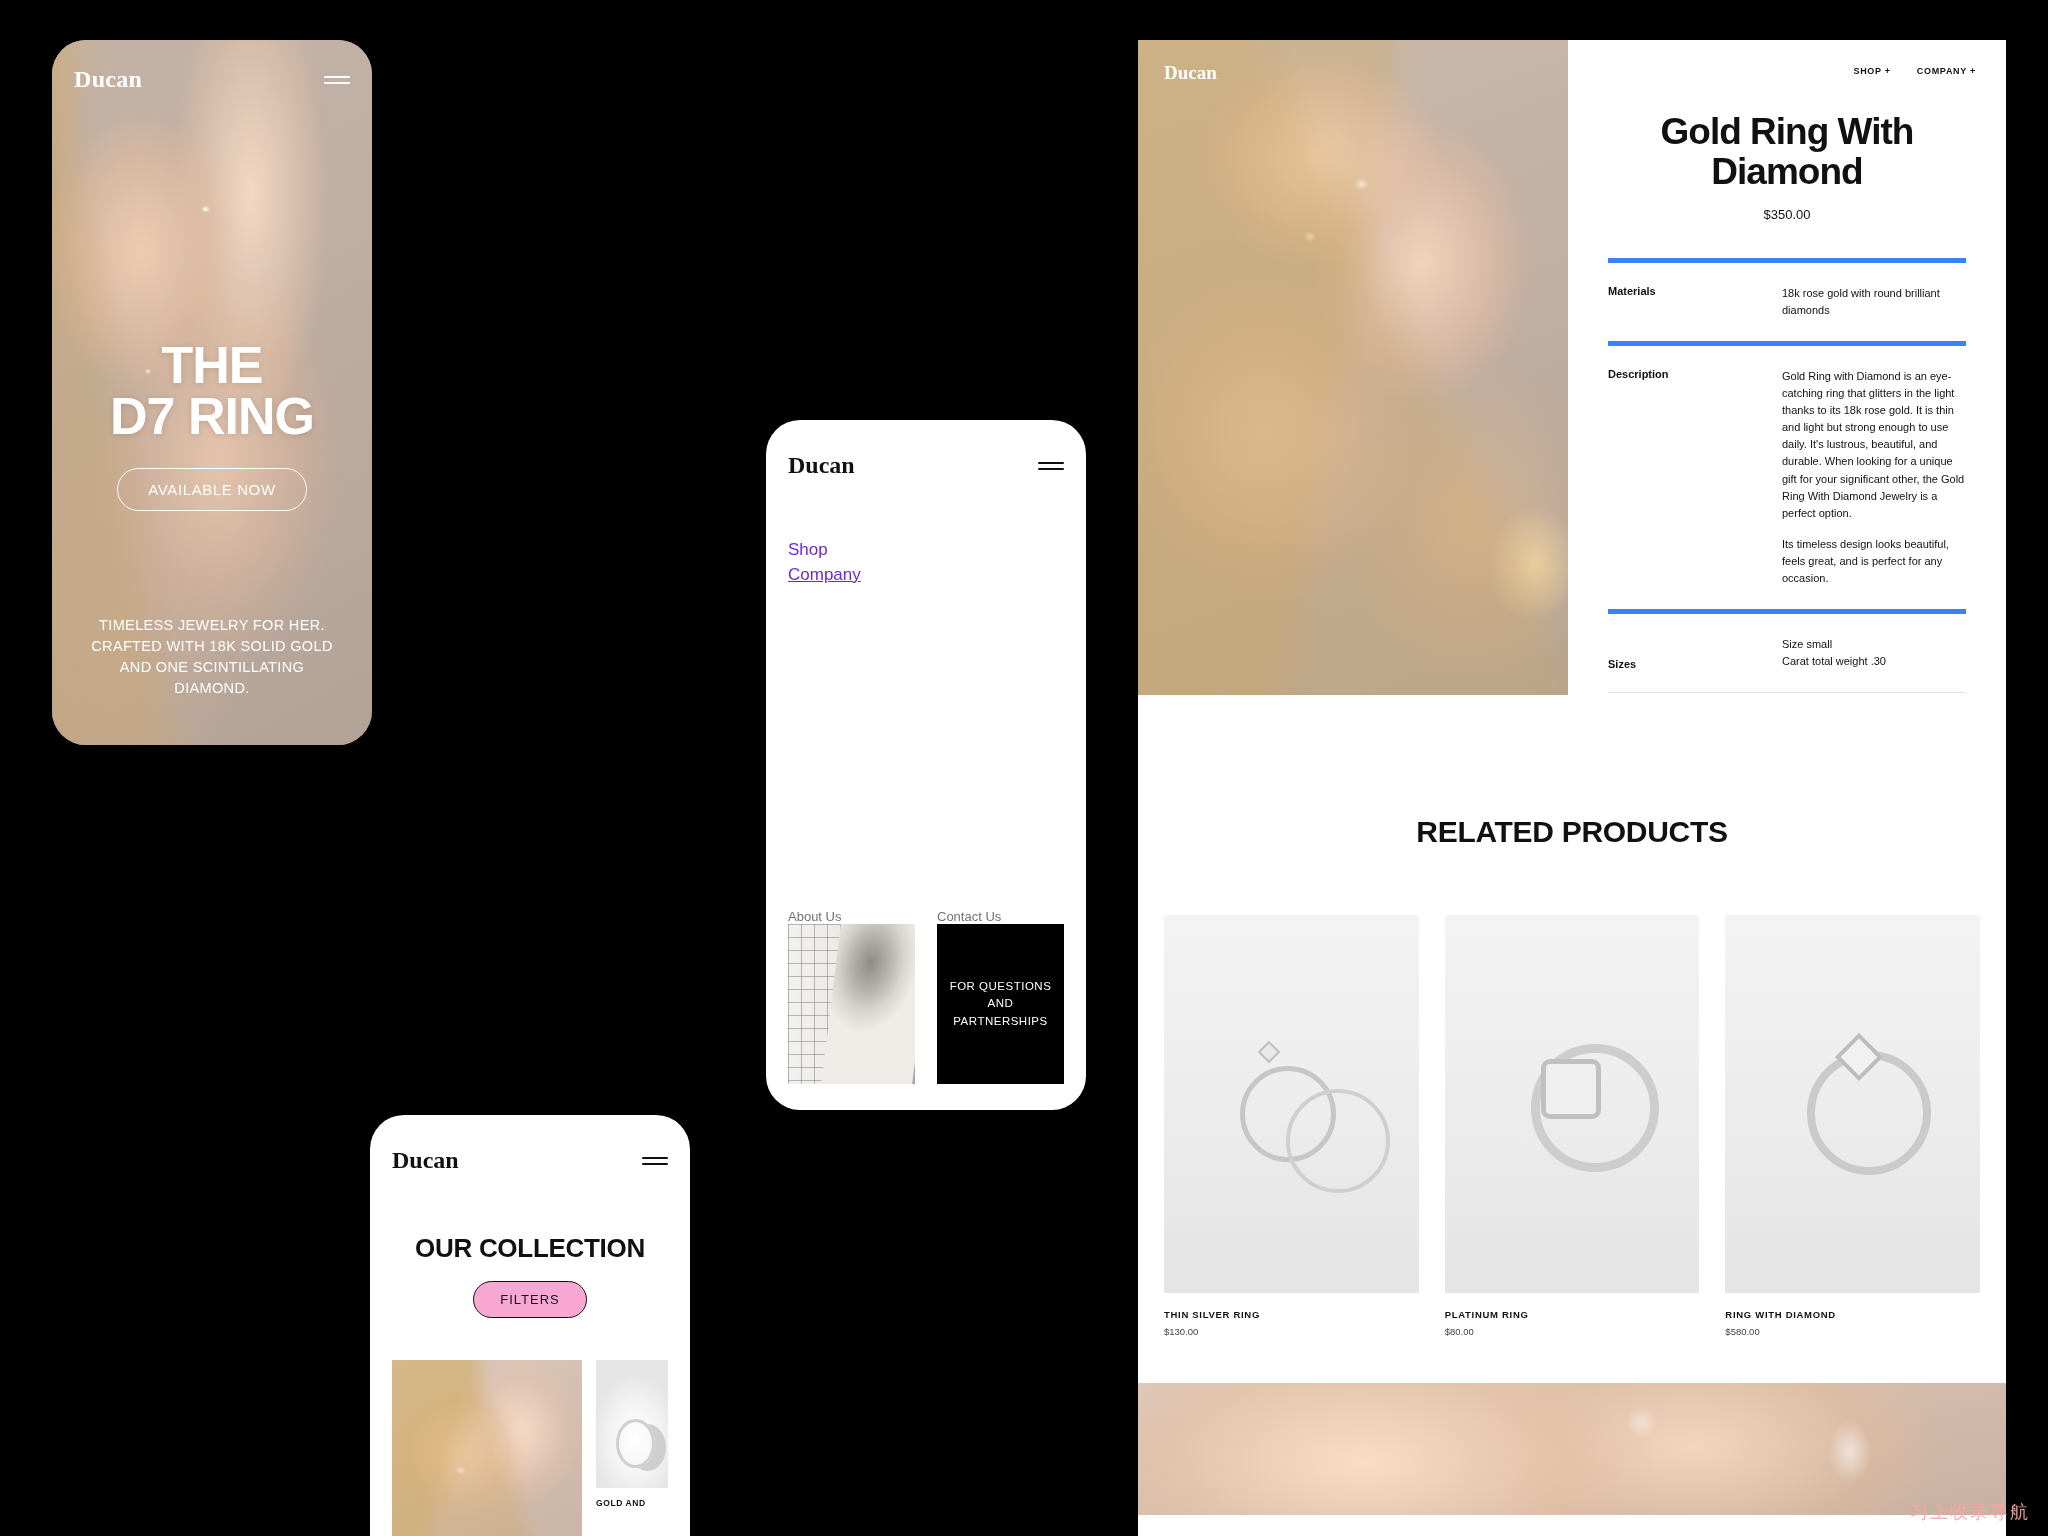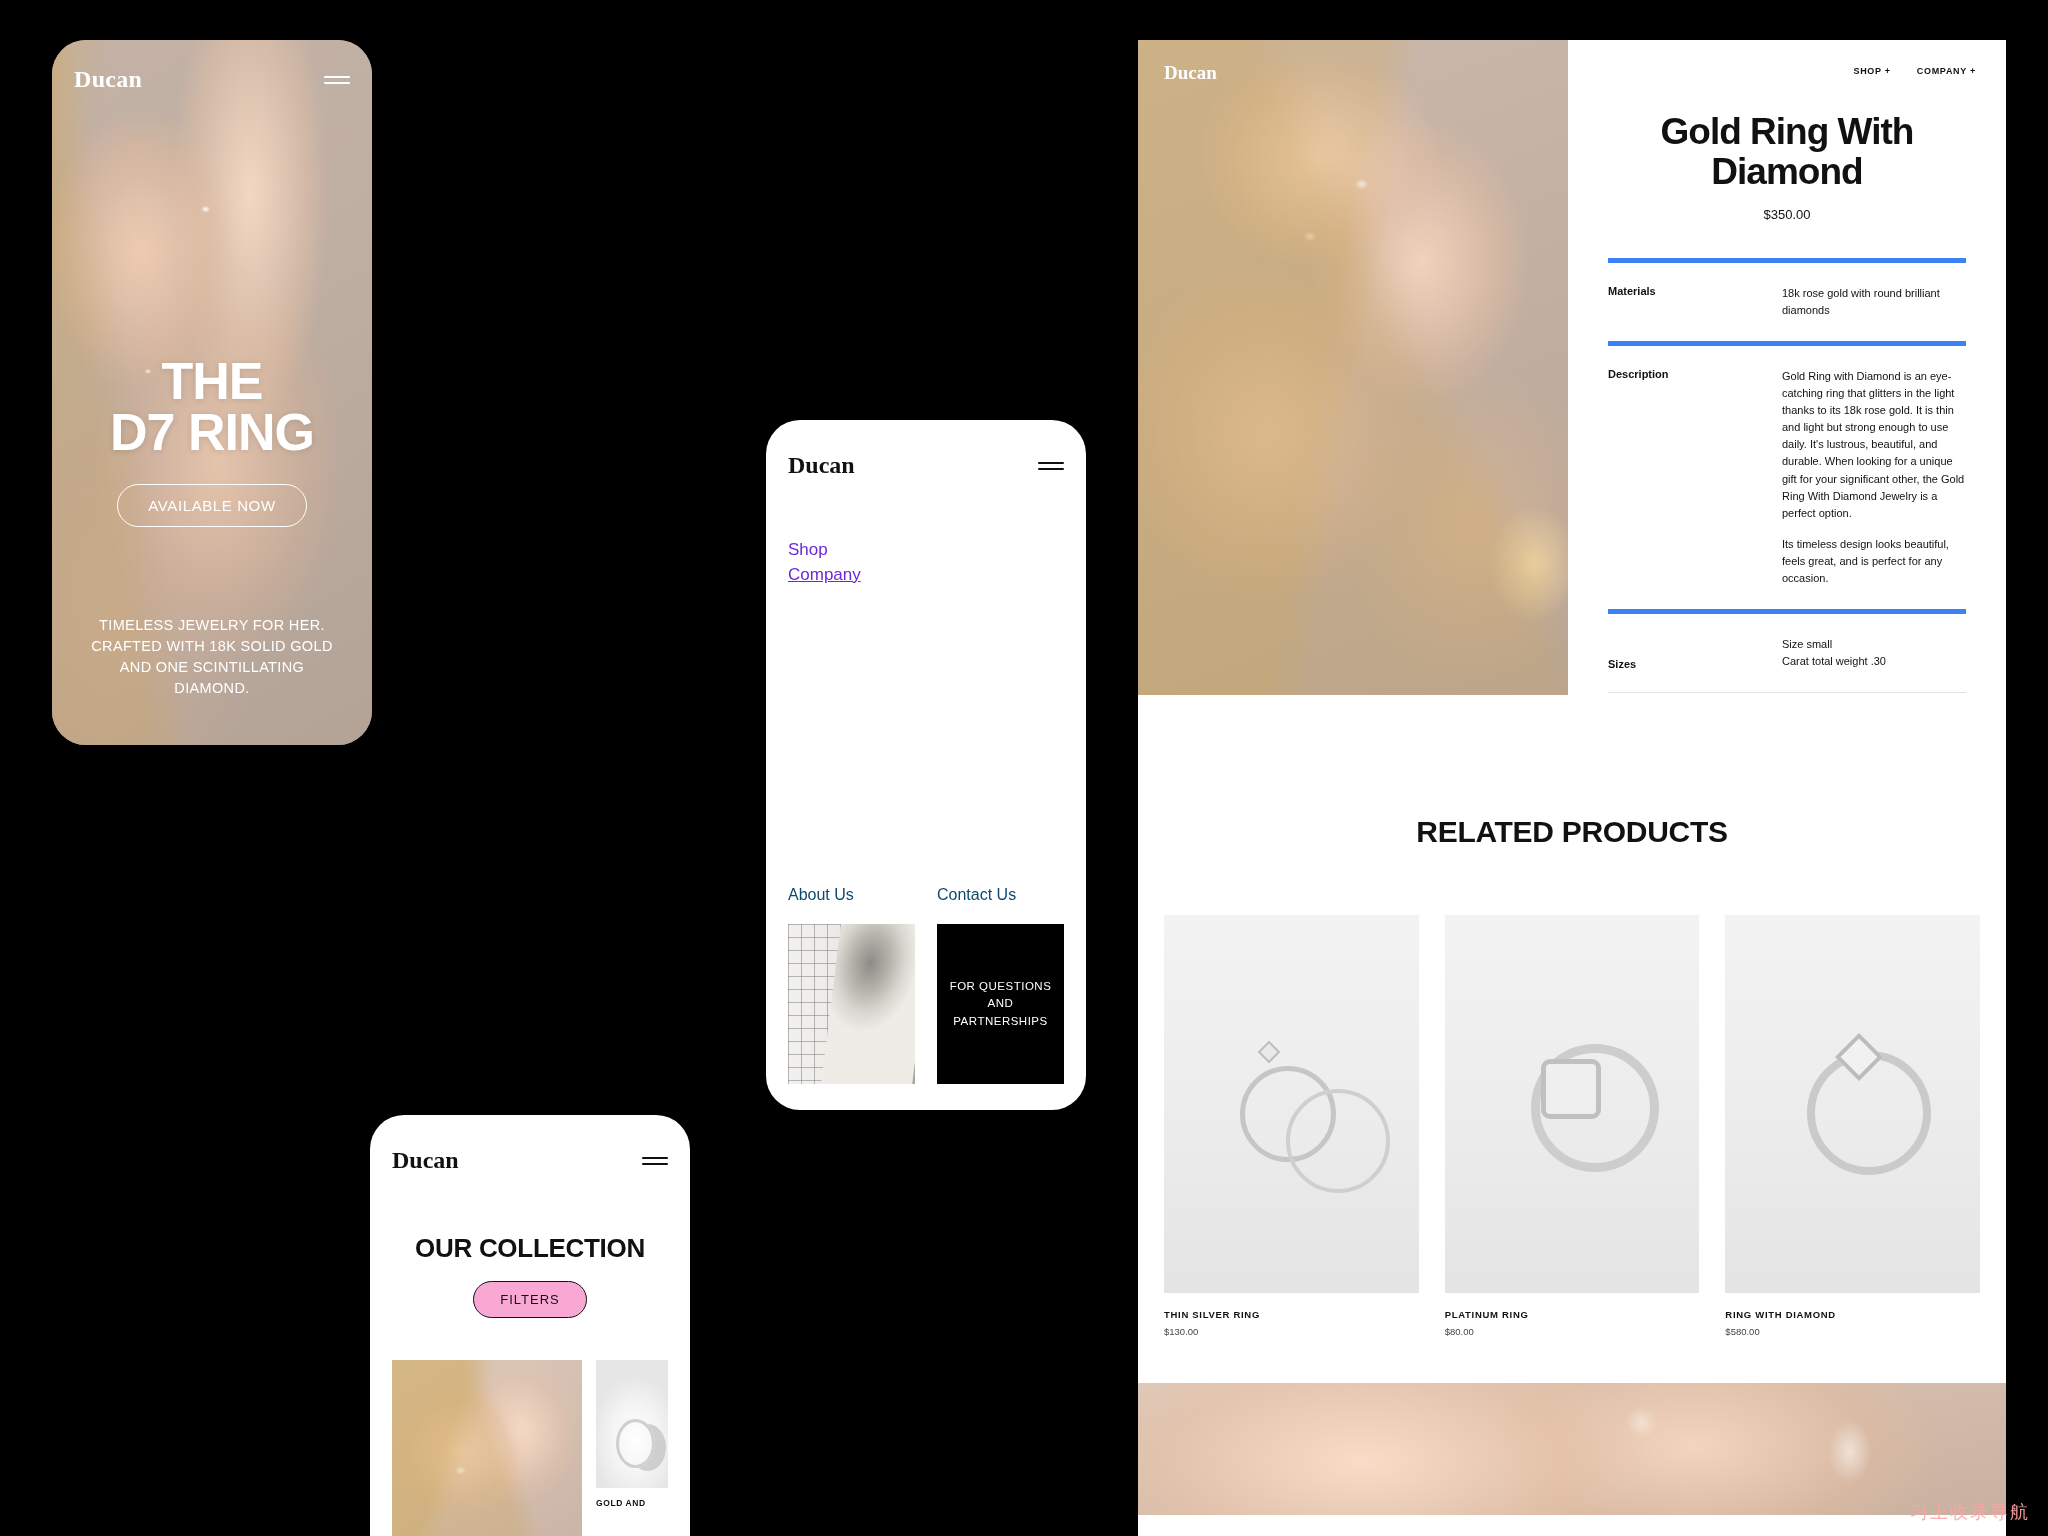--- a/index.html
+++ b/index.html
@@ -40,21 +40,21 @@
     background:
       radial-gradient(7px 5px at 48% 24%, rgba(255,255,255,.95), rgba(255,255,255,0) 70%),
       radial-gradient(5px 4px at 30% 47%, rgba(255,255,255,.75), rgba(255,255,255,0) 70%),
       linear-gradient(100deg, rgba(213,170,86,.30) 0%, rgba(213,170,86,0) 14%),
       linear-gradient(80deg, rgba(205,162,80,.26) 22%, rgba(205,162,80,0) 33%);
   }
   #phone-hero .topbar { position:absolute; top:26px; left:22px; right:22px; display:flex; align-items:center; justify-content:space-between; }
   #phone-hero .logo { color:#fff; font-size:24px; font-weight:700; letter-spacing:.3px; }
   #phone-hero .hamburger { width:26px; height:8px; }
   #hero-center { position:absolute; left:0; right:0; top:300px; text-align:center; color:#fff; }
-  #hero-center h1 { font-size:52px; line-height:.98; font-weight:700; letter-spacing:-1px; text-shadow:0 1px 6px rgba(0,0,0,.12);margin-top:16px; }
+  #hero-center h1 { font-size:52px; line-height:.98; font-weight:700; letter-spacing:-1px; text-shadow:0 1px 6px rgba(0,0,0,.12); }
   .pill-btn {
     display:inline-block; margin-top:26px; padding:12px 30px;
     border:1.5px solid #fff; border-radius:999px; color:#fff;
     font-size:15px; letter-spacing:.6px; background:transparent; cursor:pointer;
   }
   #hero-tagline {
     position:absolute; left:34px; right:34px; bottom:46px; text-align:center; color:#fff;
     font-size:14.5px; line-height:1.45; letter-spacing:.35px;
   }
 
@@ -64,21 +64,21 @@
     border-radius: 34px; background:#fff; overflow:hidden;
   }
   #phone-menu .topbar { position:absolute; top:32px; left:22px; right:22px; display:flex; align-items:center; justify-content:space-between; }
   #phone-menu .logo { font-size:24px; font-weight:700; color:#111; }
   #phone-menu .hamburger { width:26px; height:8px; }
   #menu-links { position:absolute; top:118px; left:22px; font-size:17px; line-height:1.45; color:#111; }
   #menu-links a { display:block; color:#6d28d9; text-decoration:none; }
   #menu-links a.underlined { text-decoration:underline; }
   #menu-footer { position:absolute; left:22px; right:22px; bottom:26px; display:flex; gap:22px; }
   #menu-footer .col { flex:1; }
-  #menu-footer .col-label { font-size:16px; color:#0c4a6e; margin-bottom:20px; }
+  #menu-footer .col-label { font-size:13px; color:#737373; margin-bottom:0; }
   .thumb-about {
     height:160px; width:100%;
     background:
       linear-gradient(90deg, #f2f1ef 0%, #eceae6 42%, #d7d4cf 42.5%, #bdb9b3 70%, #a9a49d 100%),
       #ddd;
     position:relative; overflow:hidden;
   }
   .thumb-about::before{
     content:""; position:absolute; left:0; top:0; width:44%; height:100%;
     background-image:

